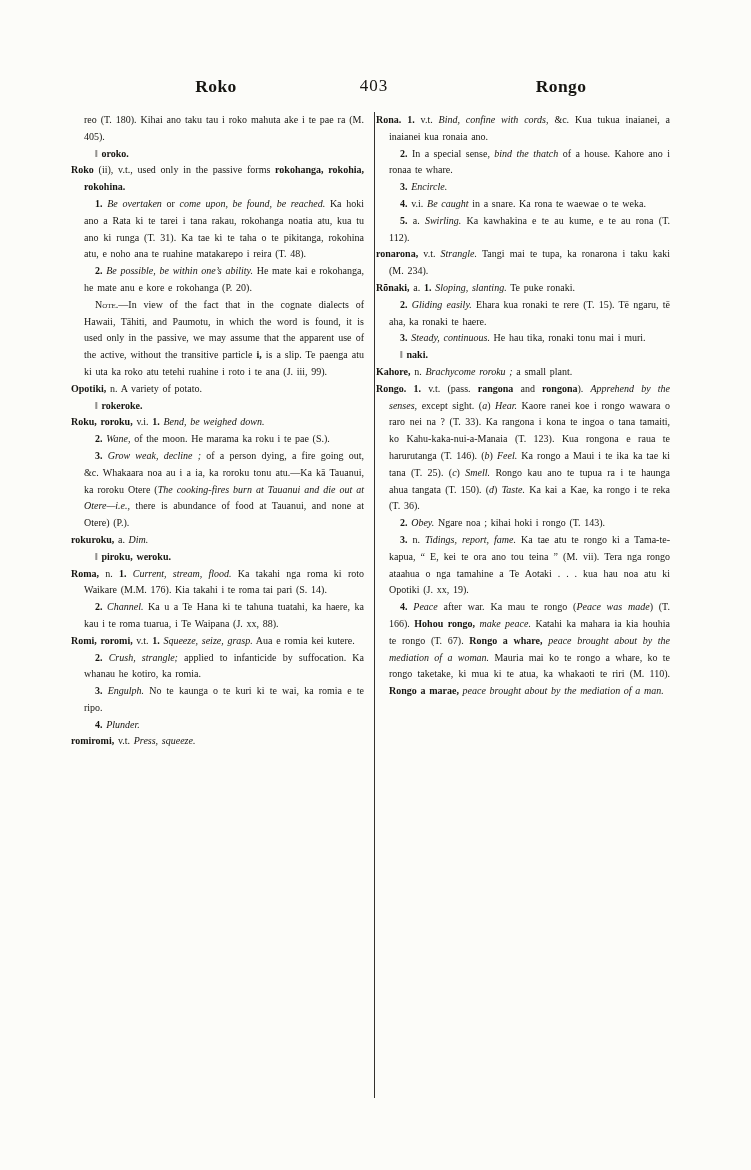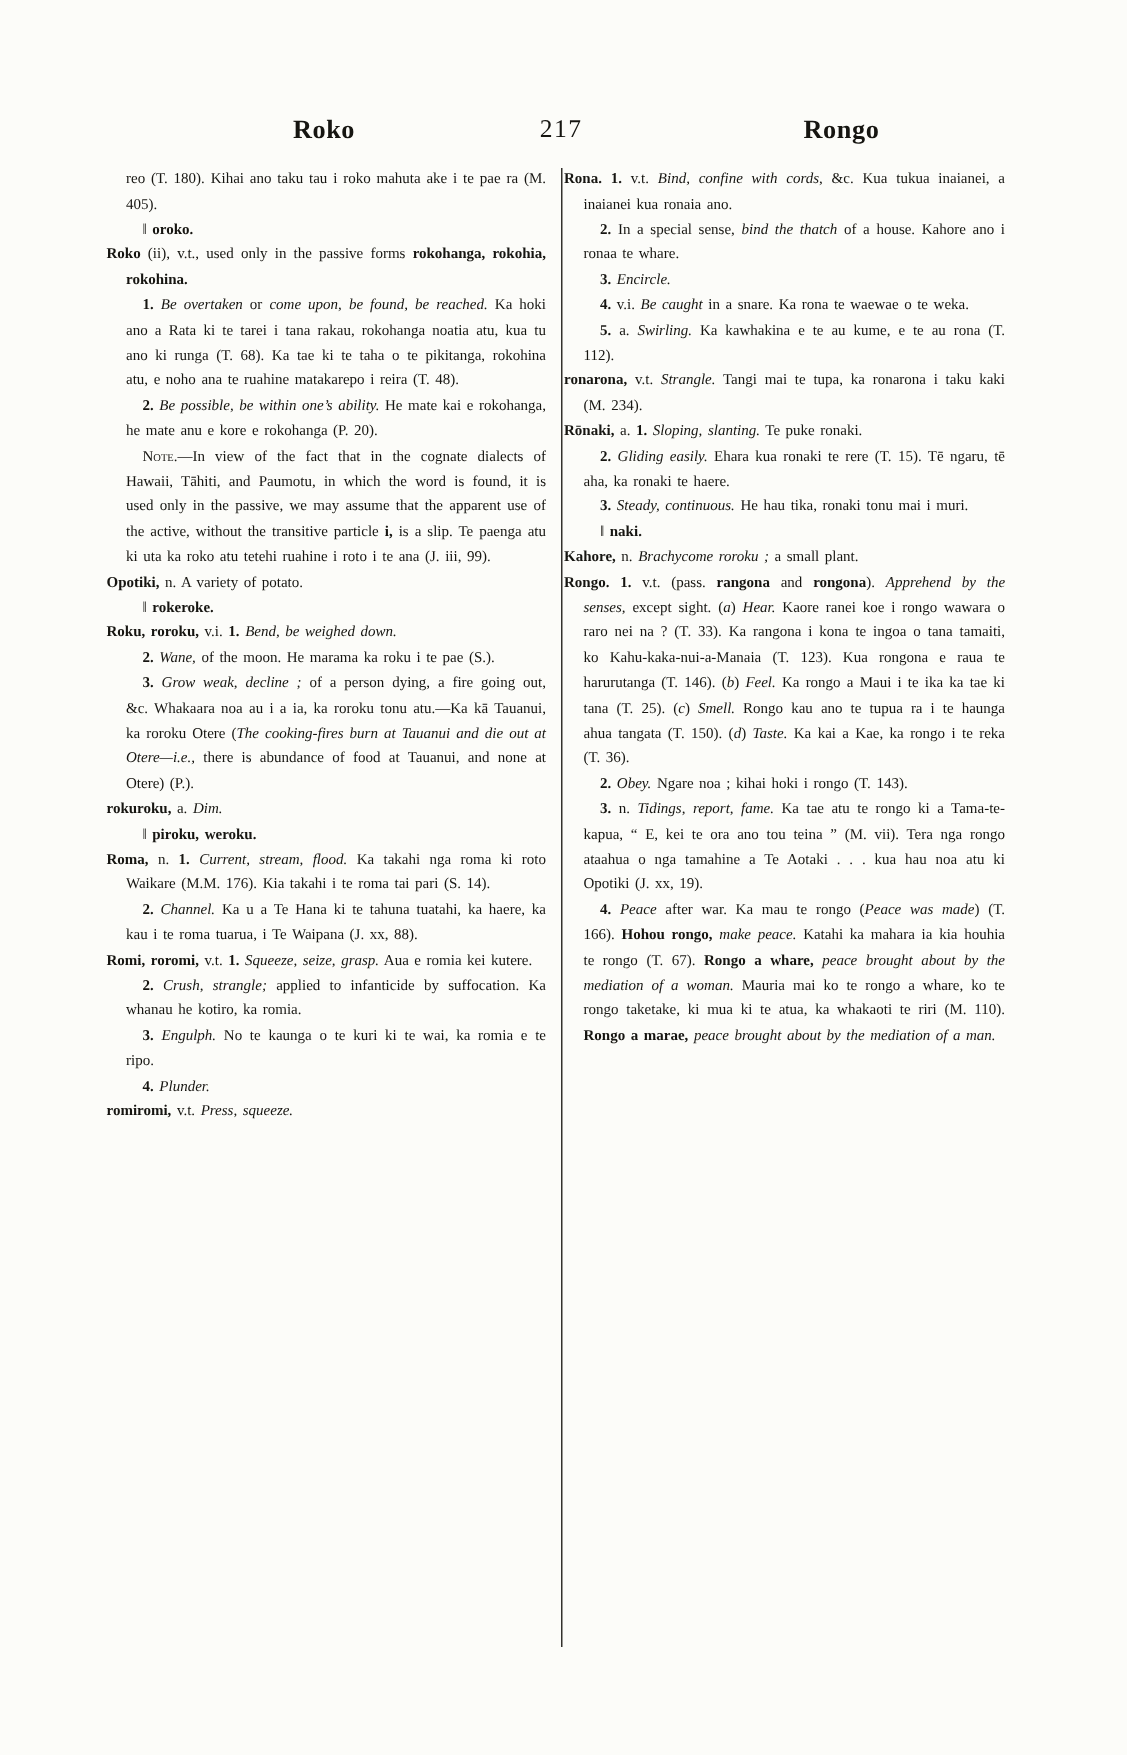--- a/index.html
+++ b/index.html
@@ -41,29 +41,29 @@
   .seg-i{font-style:italic;}
   .seg-sc{font-variant:small-caps;}
 </style>
 </head>
 <body>
 
 <div class="page">
 
   <div>
     <span class="gw gw-bold" style="left:216px;">Roko</span>
-    <span class="gw" id="page-num" style="left:374px;">217</span>
+    <span class="gw" id="page-num" style="left:374px;">403</span>
     <span class="gw gw-bold" style="left:561px;text-align:center;">Rongo</span>
   </div>
 
   <div class="col" id="col-left">
       <p class="para-cont"><span>reo (T. 180).  Kihai ano taku tau i roko mahuta ake i te pae ra (M. 405).</span></p>
       <p class="para-deriv"><span>‖ </span><span class="seg-b">oroko.</span></p>
       <p class="para-entry"><span class="seg-b">Roko</span><span> (ii), v.t., used only in the passive forms </span><span class="seg-b">rokohanga, rokohia, rokohina.</span></p>
-      <p class="para-sense"><span class="seg-b">1.</span><span class="seg-i"> Be overtaken</span><span> or </span><span class="seg-i">come upon, be found, be reached.</span><span>  Ka hoki ano a Rata ki te tarei i tana rakau, rokohanga noatia atu, kua tu ano ki runga (T. 68).  Ka tae ki te taha o te pikitanga, rokohina atu, e noho ana te ruahine matakarepo i reira (T. 48).</span></p>
+      <p class="para-sense"><span class="seg-b">1.</span><span class="seg-i"> Be overtaken</span><span> or </span><span class="seg-i">come upon, be found, be reached.</span><span>  Ka hoki ano a Rata ki te tarei i tana rakau, rokohanga noatia atu, kua tu ano ki runga (T. 31).  Ka tae ki te taha o te pikitanga, rokohina atu, e noho ana te ruahine matakarepo i reira (T. 48).</span></p>
       <p class="para-sense"><span class="seg-b">2.</span><span class="seg-i"> Be possible, be within one’s ability.</span><span>  He mate kai e rokohanga, he mate anu e kore e rokohanga (P. 20).</span></p>
       <p class="para-sense"><span class="seg-sc">Note</span><span>.—In view of the fact that in the cognate dialects of Hawaii, Tāhiti, and Paumotu, in which the word is found, it is used only in the passive, we may assume that the apparent use of the active, without the transitive particle </span><span class="seg-b">i,</span><span> is a slip.  Te paenga atu ki uta ka roko atu tetehi ruahine i roto i te ana (J. iii, 99).</span></p>
       <p class="para-entry"><span class="seg-b">Opotiki,</span><span> n.  A variety of potato.</span></p>
       <p class="para-deriv"><span>‖ </span><span class="seg-b">rokeroke.</span></p>
       <p class="para-entry"><span class="seg-b">Roku, roroku,</span><span> v.i.  </span><span class="seg-b">1.</span><span class="seg-i"> Bend, be weighed down.</span></p>
       <p class="para-sense"><span class="seg-b">2.</span><span class="seg-i"> Wane,</span><span> of the moon.  He marama ka roku i te pae (S.).</span></p>
       <p class="para-sense"><span class="seg-b">3.</span><span class="seg-i"> Grow weak, decline ;</span><span> of a person dying, a fire going out, &amp;c. Whakaara noa au i a ia, ka roroku tonu atu.—Ka kā Tauanui, ka roroku Otere (</span><span class="seg-i">The cooking-fires burn at Tauanui and die out at Otere—i.e.,</span><span> there is abundance of food at Tauanui, and none at Otere) (P.).</span></p>
       <p class="para-entry"><span class="seg-b">rokuroku,</span><span> a.  </span><span class="seg-i">Dim.</span></p>
       <p class="para-deriv"><span>‖ </span><span class="seg-b">piroku, weroku.</span></p>
       <p class="para-entry"><span class="seg-b">Roma,</span><span> n.  </span><span class="seg-b">1.</span><span class="seg-i"> Current, stream, flood.</span><span>  Ka takahi nga roma ki roto Waikare (M.M. 176).  Kia takahi i te roma tai pari (S. 14).</span></p>

